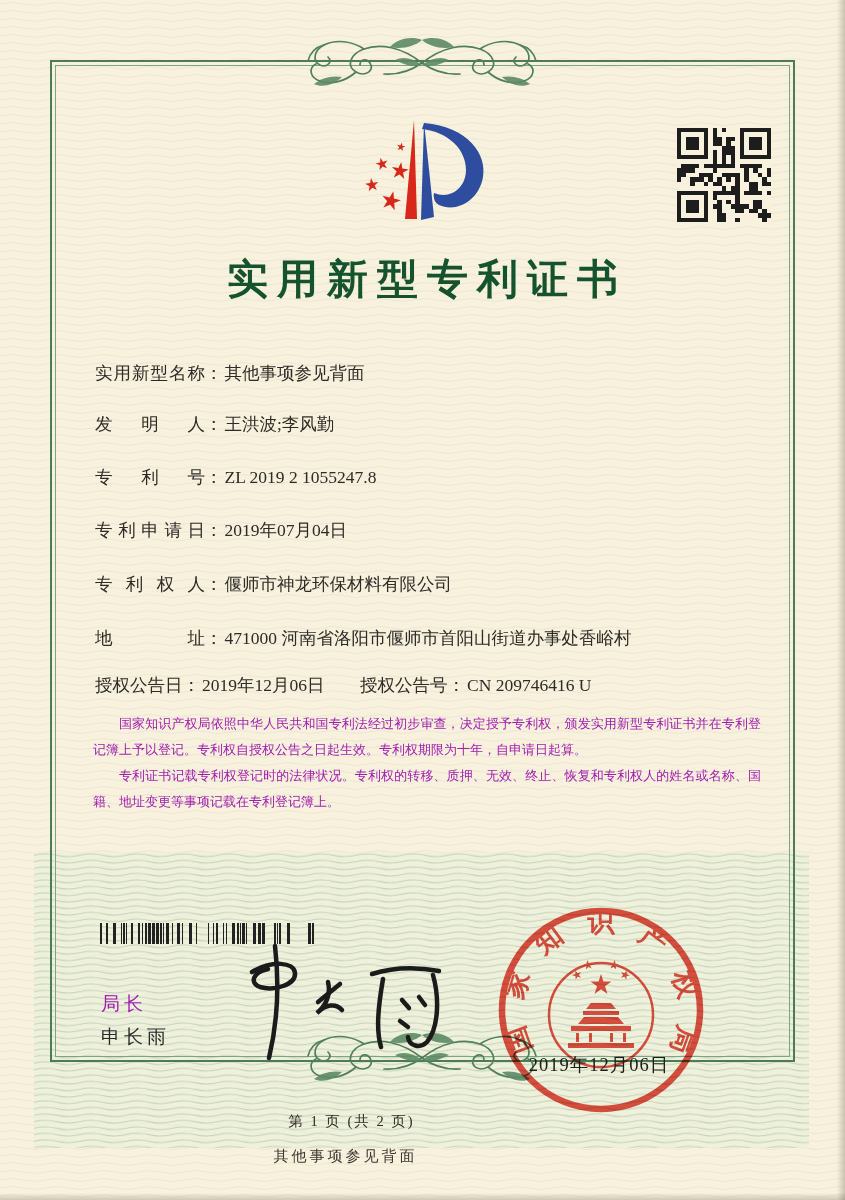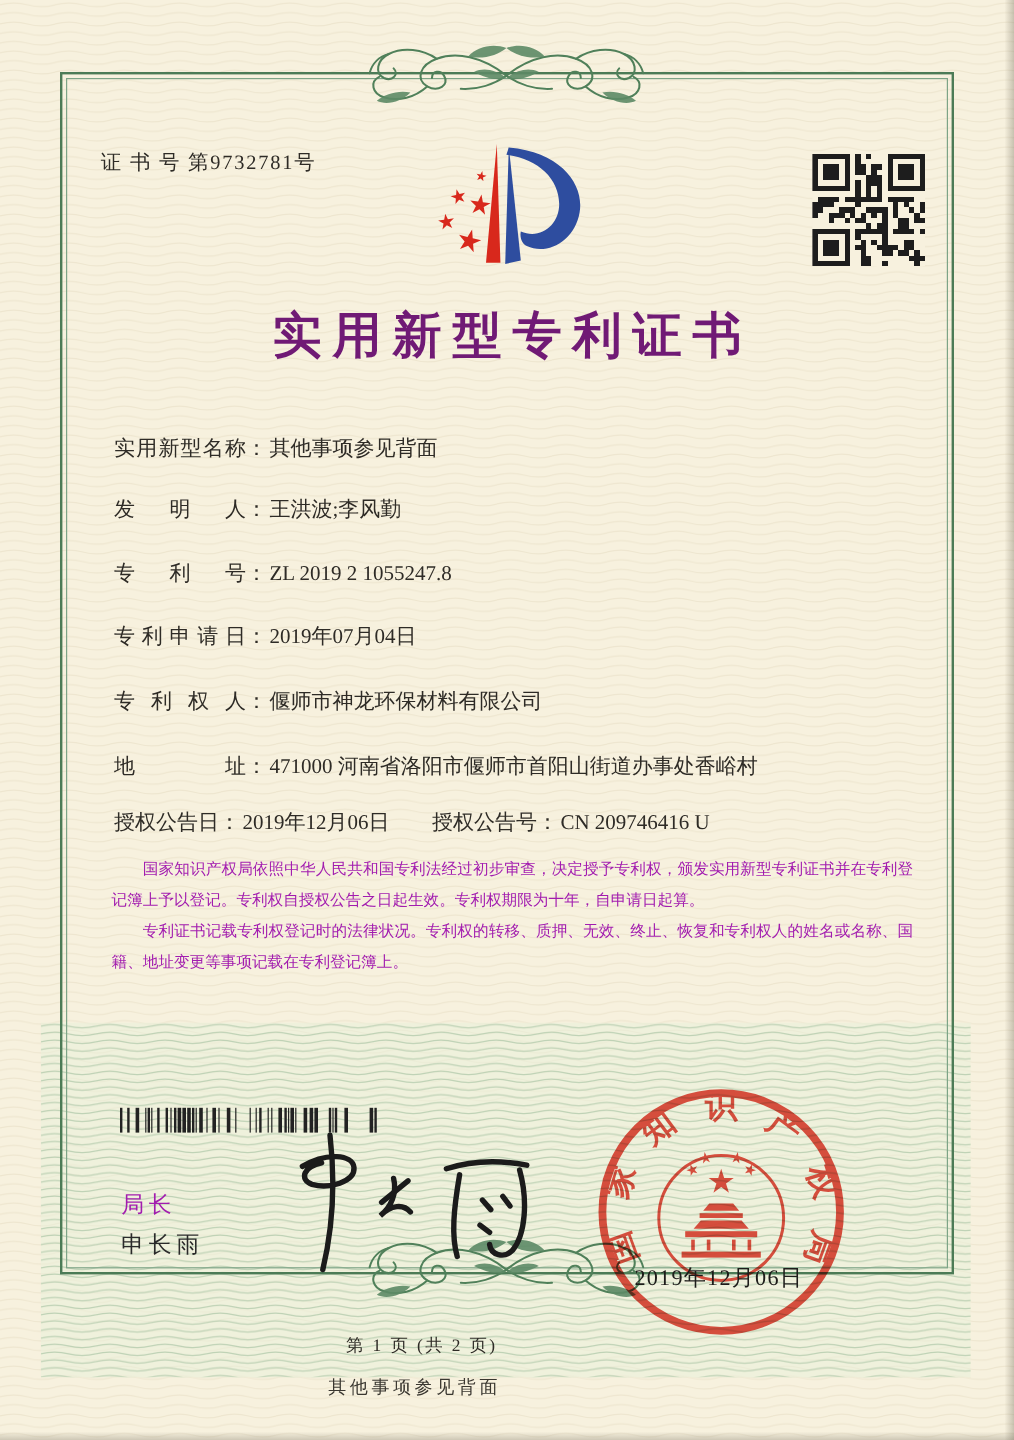--- a/index.html
+++ b/index.html
@@ -27,21 +27,21 @@
   .ornament.top{top:33px;}
   .ornament.bottom{top:1028px;}
 
   .cert-no{position:absolute;left:84px;top:124px;font-size:17px;letter-spacing:1.5px;z-index:4;}
 
   .logo{position:absolute;left:344px;top:116px;width:180px;height:122px;z-index:4;}
   .qr{position:absolute;left:677px;top:128px;width:94px;height:94px;z-index:4;}
 
   .title{position:absolute;left:0;top:252px;width:845px;text-align:center;
     font-size:41px;font-weight:bold;letter-spacing:9px;padding-left:9px;box-sizing:border-box;
-    color:#701a75;z-index:4;}
+    color:#14532d;z-index:4;}
 
   .field-row{position:absolute;left:95px;font-size:17.5px;white-space:nowrap;z-index:4;}
   .field-label{display:inline-block;width:110px;text-align:justify;text-align-last:justify;}
   .field-value{margin-left:2px;}
   .grant-no-wrap{position:absolute;left:265px;top:0;white-space:nowrap;}
 
   .paras{position:absolute;left:93px;top:711px;width:668px;z-index:4;font-size:13px;
     line-height:26px;text-align:justify;color:#a21caf;}
   .paras p{margin:0;text-indent:2em;}
 
@@ -105,21 +105,20 @@
         <path d="M150 32 C141 25 131 23 123 27 C131 31 141 35 150 32 Z"></path>
       </g>
     </g>
     <use href="#ornhalf" transform="translate(300,0) scale(-1,1)"></use>
   </svg>
   <svg class="ornament bottom" viewBox="0 0 300 58">
     <use href="#ornhalf"></use>
     <use href="#ornhalf" transform="translate(300,0) scale(-1,1)"></use>
   </svg>
 
-  <div class="cert-no">证 书 号 第9732781号</div>
 
   <svg class="logo" viewBox="0 0 180 122">
     <defs>
       <path id="star" d="M0,-1 L0.2245,-0.309 L0.951,-0.309 L0.3633,0.118 L0.5878,0.809 L0,0.382 L-0.5878,0.809 L-0.3633,0.118 L-0.951,-0.309 L-0.2245,-0.309 Z"></path>
     </defs>
 
     <path d="M80 7 C125 11 143 39 139 61 C135 85 112 97 95 89 C91 87 89 82 90 77 C107 84 122 71 122 54 C122 33 104 16 78 13 Z" fill="#2e4d9f"></path>
 
     <polygon points="80,6 77,104 90,101" fill="#2e4d9f"></polygon>
 

